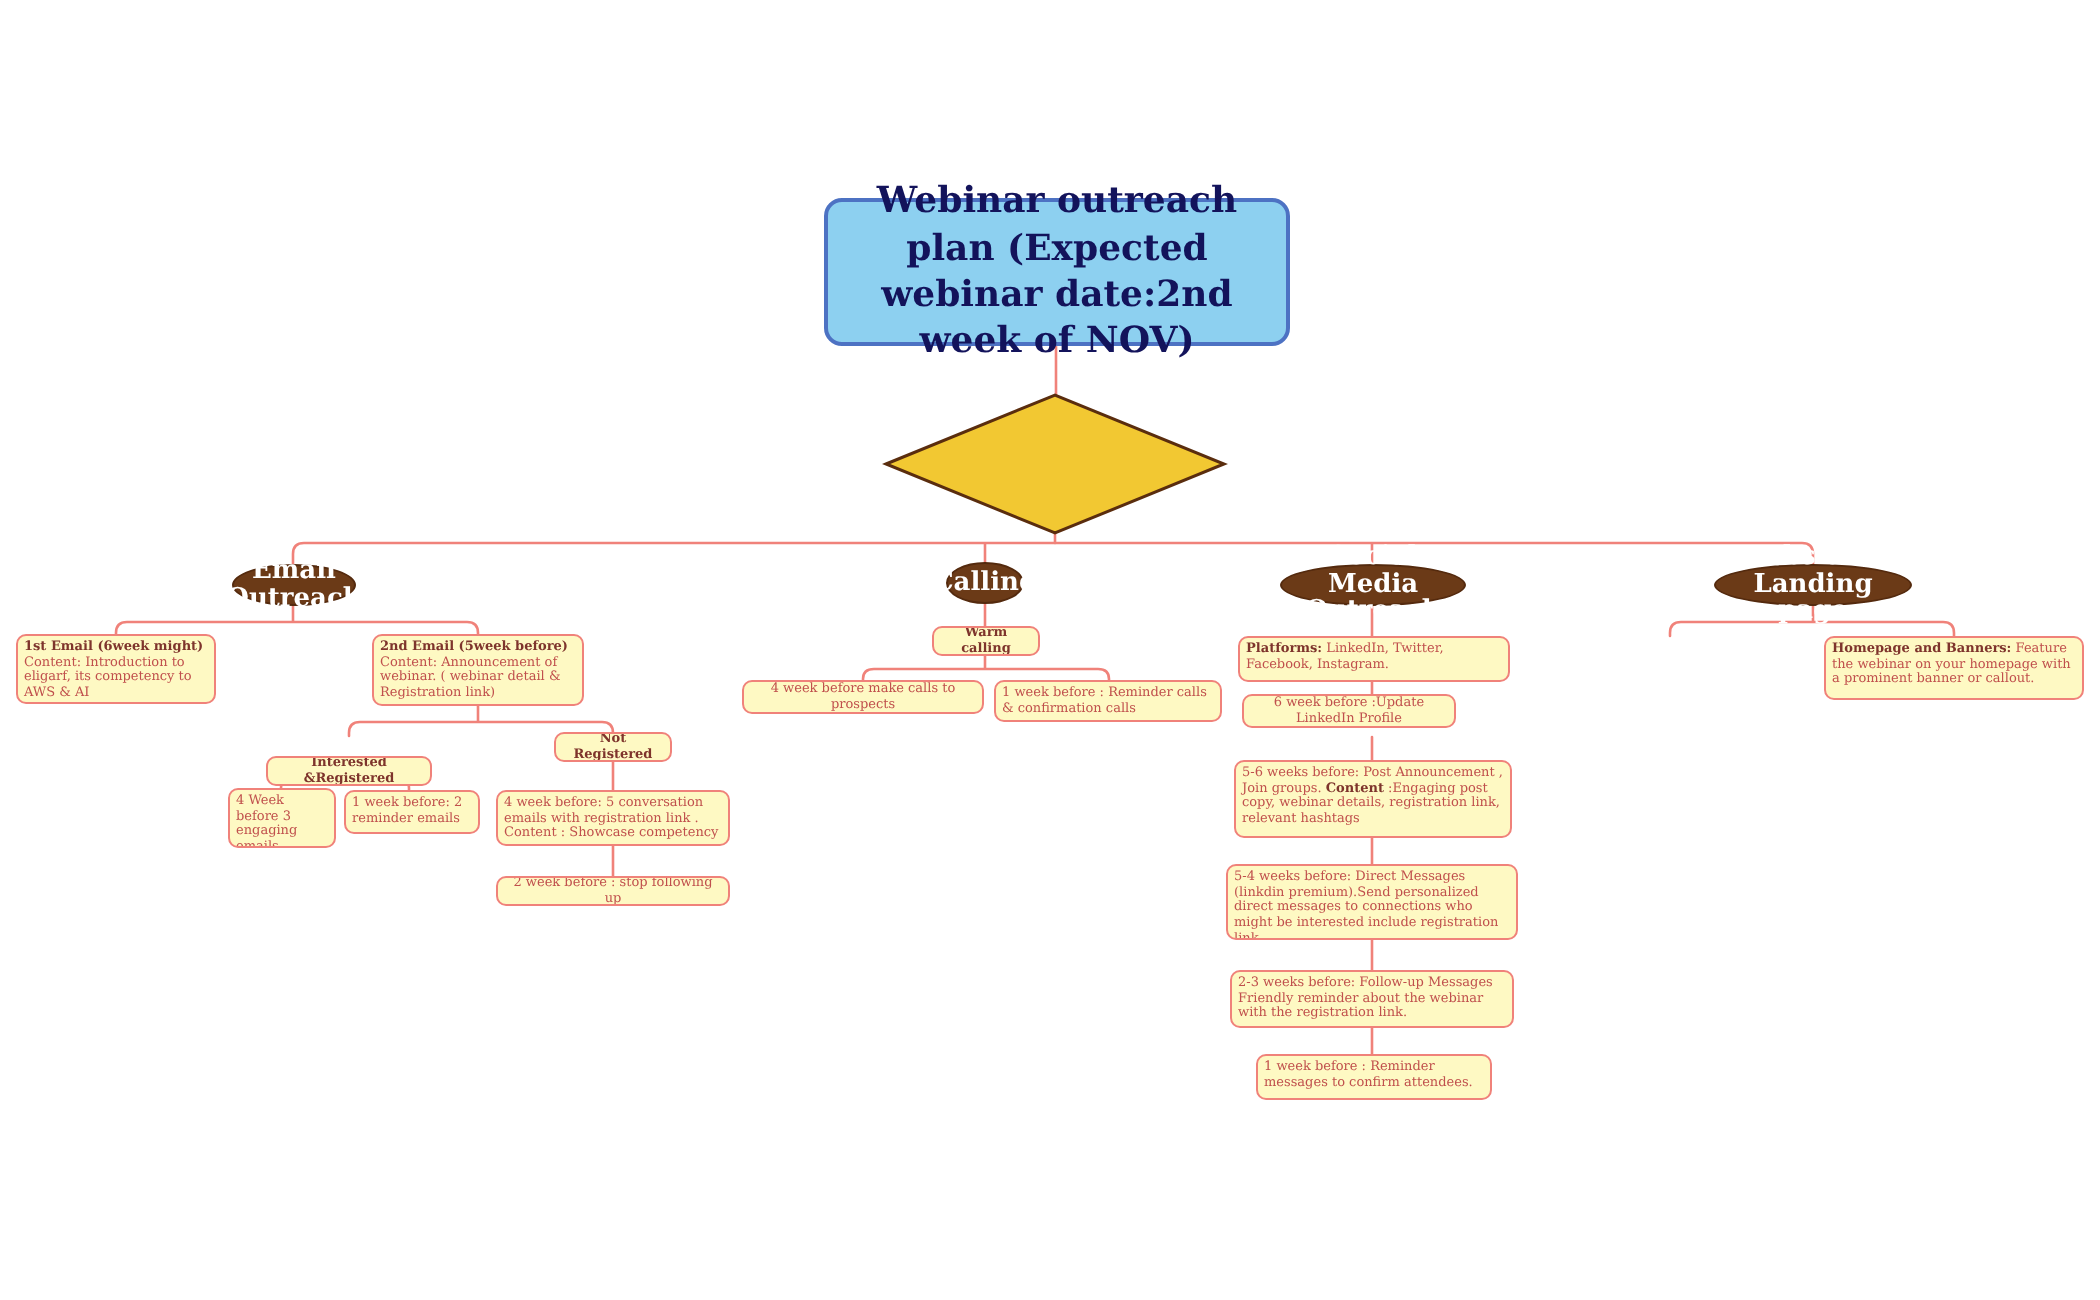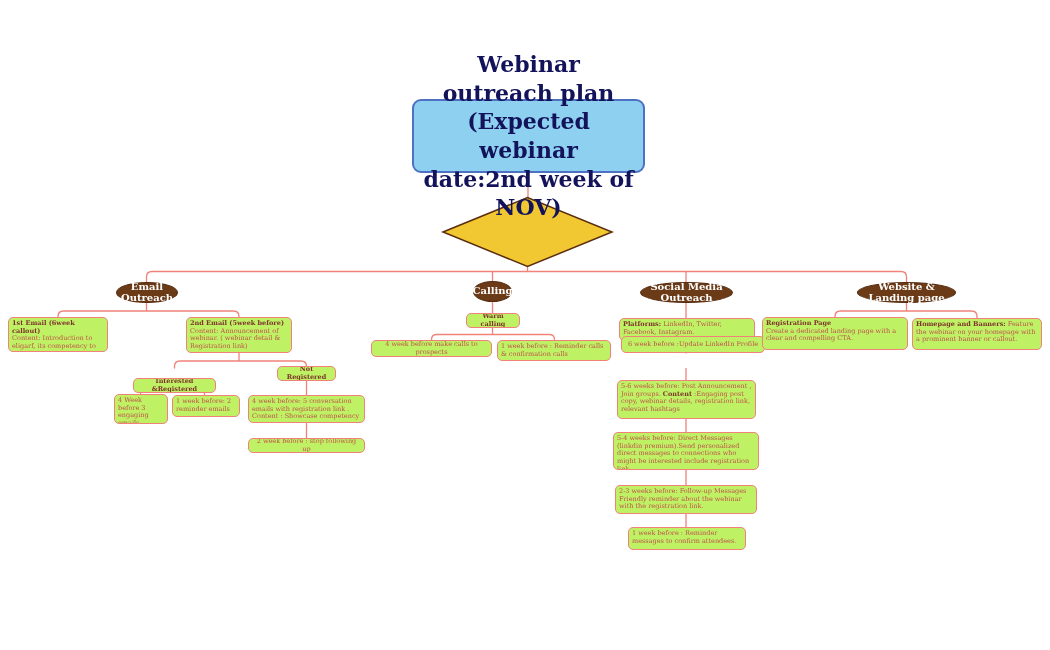--- a/index.html
+++ b/index.html
@@ -5,36 +5,36 @@
   html,body{margin:0;padding:0;}
   body{
     width:1050px;height:650px;background:#ffffff;position:relative;
     font-family:"DejaVu Serif", serif;overflow:hidden;
   }
   .canvas{position:absolute;left:0;top:0;width:1050px;height:650px;}
   svg.wires{position:absolute;left:0;top:0;z-index:0;}
   .node{position:absolute;z-index:2;box-sizing:border-box;}
   .root{
     background:#8DD0F0;border:2px solid #4D72C3;border-radius:9px;
-    color:#13135B;font-weight:bold;font-size:22px;line-height:1.3;
+    color:#13135B;font-weight:bold;font-size:18px;line-height:1.3;
     display:flex;align-items:center;justify-content:center;text-align:center;
     padding:4px 8px;
   }
   .decision-label{
     display:flex;align-items:center;justify-content:center;text-align:center;
     font-weight:bold;font-size:8.5px;color:#44280A;line-height:1.1;
   }
   .branch{
     border-radius:50%;background:#6B3A17;border:1px solid #542A0E;
-    color:#FFFFFF;font-weight:bold;font-size:10px;line-height:1.05;
+    color:#FFFFFF;font-weight:bold;font-size:13px;line-height:1.05;
     display:flex;align-items:center;justify-content:center;text-align:center;
     padding:0 3px;
   }
   .box{
-    background:#bef264;border:1px solid #F0827A;border-radius:5px;
+    background:#fef9c3;border:1px solid #F0827A;border-radius:5px;
     padding:2px 3px;font-size:6.5px;line-height:1.18;color:#C0504D;
     overflow:hidden;
   }
   .box b{color:#7E342C;font-weight:bold;}
   .box.center{display:flex;align-items:center;justify-content:center;text-align:center;}
 </style>
 </head>
 <body>
 
 <div class="canvas">
@@ -56,21 +56,21 @@
   </svg>
 
   <div class="node root" style="left:412px;top:99px;width:233px;height:74px">Webinar outreach plan (Expected webinar date:2nd week of NOV)</div>
 
 
   <div class="node branch" style="left:116px;top:282px;width:62px;height:21px">Email Outreach</div>
   <div class="node branch" style="left:473px;top:281px;width:39px;height:21px">Calling</div>
   <div class="node branch" style="left:640px;top:282px;width:93px;height:21px">Social Media Outreach</div>
   <div class="node branch" style="left:857px;top:282px;width:99px;height:21px">Website &amp; Landing page</div>
 
-  <div class="node box" style="left:8px;top:317px;width:100px;height:35px"><b>1st Email (6week callout)</b><br><span>Content: Introduction to eligarf, its competency to AWS &amp; AI</span></div>
+  <div class="node box" style="left:8px;top:317px;width:100px;height:35px"><b>1st Email (6week might)</b><br><span>Content: Introduction to eligarf, its competency to AWS &amp; AI</span></div>
   <div class="node box" style="left:186px;top:317px;width:106px;height:36px"><b>2nd Email (5week before)</b><br><span>Content: Announcement of webinar. ( webinar detail &amp; Registration link)</span></div>
   <div class="node box center" style="left:133px;top:378px;width:83px;height:15px">
       <b>Interested &amp;Registered</b>
     </div>
   <div class="node box center" style="left:277px;top:366px;width:59px;height:15px">
       <b>Not Registered</b>
     </div>
   <div class="node box" style="left:114px;top:394px;width:54px;height:30px"><span>4 Week before 3 engaging emails</span></div>
   <div class="node box" style="left:172px;top:395px;width:68px;height:22px"><span>1 week before: 2 reminder emails</span></div>
   <div class="node box" style="left:248px;top:395px;width:117px;height:28px"><span>4 week before: 5 conversation emails with registration link . Content : Showcase competency</span></div>
@@ -80,24 +80,23 @@
 
   <div class="node box center" style="left:466px;top:313px;width:54px;height:15px">
       <b>Warm calling</b>
     </div>
   <div class="node box center" style="left:371px;top:340px;width:121px;height:17px">
       <span>4 week before make calls to prospects</span>
     </div>
   <div class="node box" style="left:497px;top:340px;width:114px;height:21px"><span>1 week before : Reminder calls &amp; confirmation calls</span></div>
 
   <div class="node box" style="left:619px;top:318px;width:136px;height:23px"><b>Platforms:</b><span> LinkedIn, Twitter, Facebook, Instagram.</span></div>
-  <div class="node box center" style="left:621px;top:336px;width:144px;height:17px">
+  <div class="node box center" style="left:621px;top:347px;width:107px;height:17px">
       <span>6 week before :Update LinkedIn Profile</span>
     </div>
   <div class="node box" style="left:617px;top:380px;width:139px;height:39px"><span>5-6 weeks before: Post Announcement , Join groups. </span><b>Content</b><span> :Engaging post copy, webinar details, registration link, relevant hashtags</span></div>
   <div class="node box" style="left:613px;top:432px;width:146px;height:38px"><span>5-4 weeks before: Direct Messages (linkdin premium).Send personalized direct messages to connections who might be interested include registration link.</span></div>
   <div class="node box" style="left:615px;top:485px;width:142px;height:29px"><span>2-3 weeks before: Follow-up Messages Friendly reminder about the webinar with the registration link.</span></div>
   <div class="node box" style="left:628px;top:527px;width:118px;height:23px"><span>1 week before : Reminder messages to confirm attendees.</span></div>
 
-  <div class="node box" style="left:762px;top:317px;width:146px;height:33px"><b>Registration Page</b><br><span>Create a dedicated landing page with a clear and compelling CTA.</span></div>
   <div class="node box" style="left:912px;top:318px;width:130px;height:32px"><b>Homepage and Banners:</b><span> Feature the webinar on your homepage with a prominent banner or callout.</span></div>
 
 </div>
 
 </body></html>

